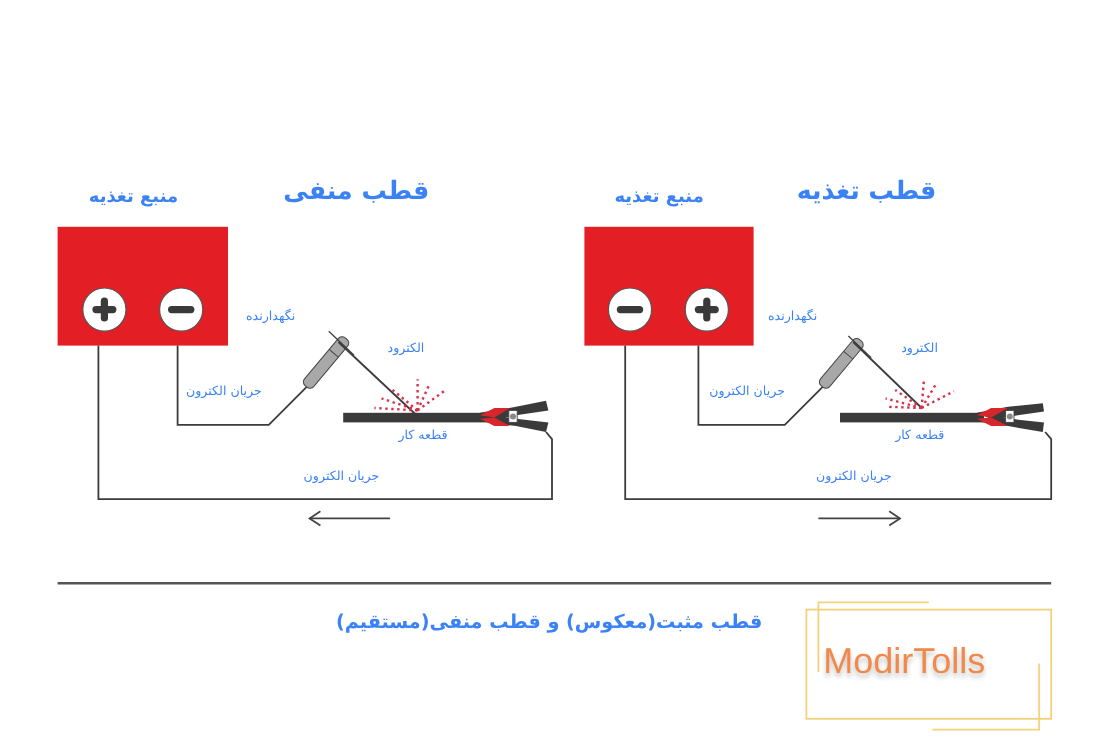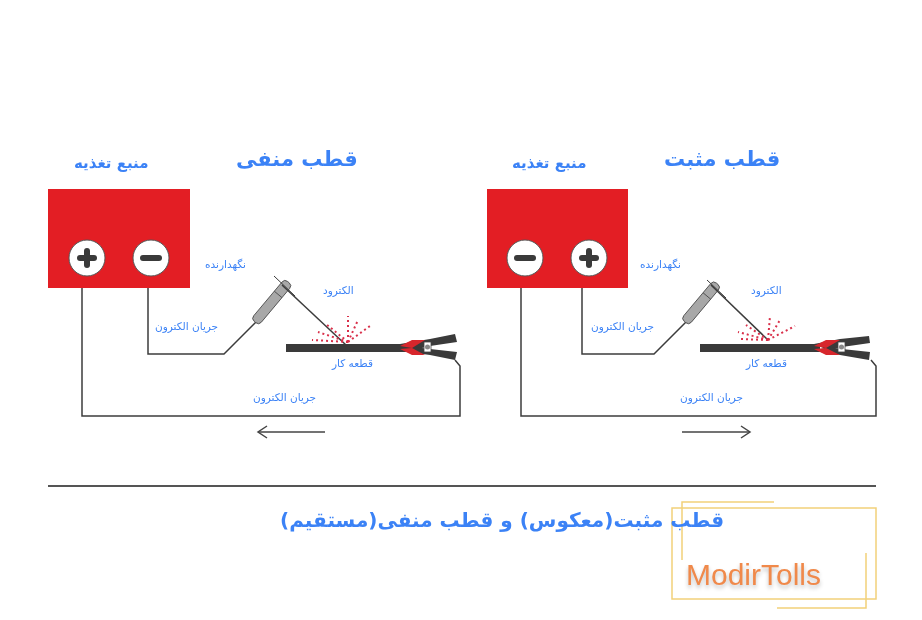--- a/index.html
+++ b/index.html
@@ -1,21 +1,21 @@
 <!DOCTYPE html>
 <html><head>
 <meta charset="utf-8">
 <style>
   html, body { margin:0; padding:0; background:#ffffff; }
   body { width:922px; height:620px; position:relative; overflow:hidden; font-family:"DejaVu Sans", sans-serif; }
   .txt { position:absolute; direction:rtl; white-space:nowrap; color:#3b82f6; font-family:"DejaVu Sans", sans-serif; }
   .title { font-size:21px; font-weight:bold; }
   .sub { font-size:15px; font-weight:bold; }
   .lbl { font-size:10.5px; font-weight:normal; }
-  .caption { font-size:20px; font-weight:bold; }
+  .caption { font-size:16px; font-weight:bold; }
   svg { position:absolute; left:0; top:0; }
   .wm { position:absolute; font-family:"Liberation Sans", sans-serif; font-size:30px; color:#f0894a; text-shadow:0 3px 4px rgba(0,0,0,0.25); }
 </style>
 </head>
 <body>
 
 <svg width="922" height="620" viewBox="0 0 922 620">
 
   <g>
     <rect x="48" y="189" width="142" height="99" fill="#e31e24"></rect>
@@ -111,23 +111,23 @@
 </svg>
 
 <div class="txt title" style="left:236px;top:147px;">قطب منفی</div>
 <div class="txt sub" style="left:74px;top:154px;">منبع تغذیه</div>
 <div class="txt lbl" style="left:205px;top:258px;">نگهدارنده</div>
 <div class="txt lbl" style="left:323px;top:284px;">الکترود</div>
 <div class="txt lbl" style="left:155px;top:320px;">جریان الکترون</div>
 <div class="txt lbl" style="left:332px;top:357px;">قطعه کار</div>
 <div class="txt lbl" style="left:253px;top:391px;">جریان الکترون</div>
 
-<div class="txt title" style="left:664px;top:147px;">قطب مثبت</div>
+<div class="txt title" style="left:664px;top:147px;">قطب تغذیه</div>
 <div class="txt sub" style="left:512px;top:154px;">منبع تغذیه</div>
 <div class="txt lbl" style="left:640px;top:258px;">نگهدارنده</div>
 <div class="txt lbl" style="left:751px;top:284px;">الکترود</div>
 <div class="txt lbl" style="left:591px;top:320px;">جریان الکترون</div>
 <div class="txt lbl" style="left:746px;top:357px;">قطعه کار</div>
 <div class="txt lbl" style="left:680px;top:391px;">جریان الکترون</div>
 
 <div class="txt caption" style="left:280px;top:508px;">قطب مثبت(معکوس) و قطب منفی(مستقیم)</div>
 
-<div class="wm" style="left:686px;top:558px;">ModirTolls</div>
+<div class="wm" style="left:686px;top:535px;">ModirTolls</div>
 
 </body></html>

